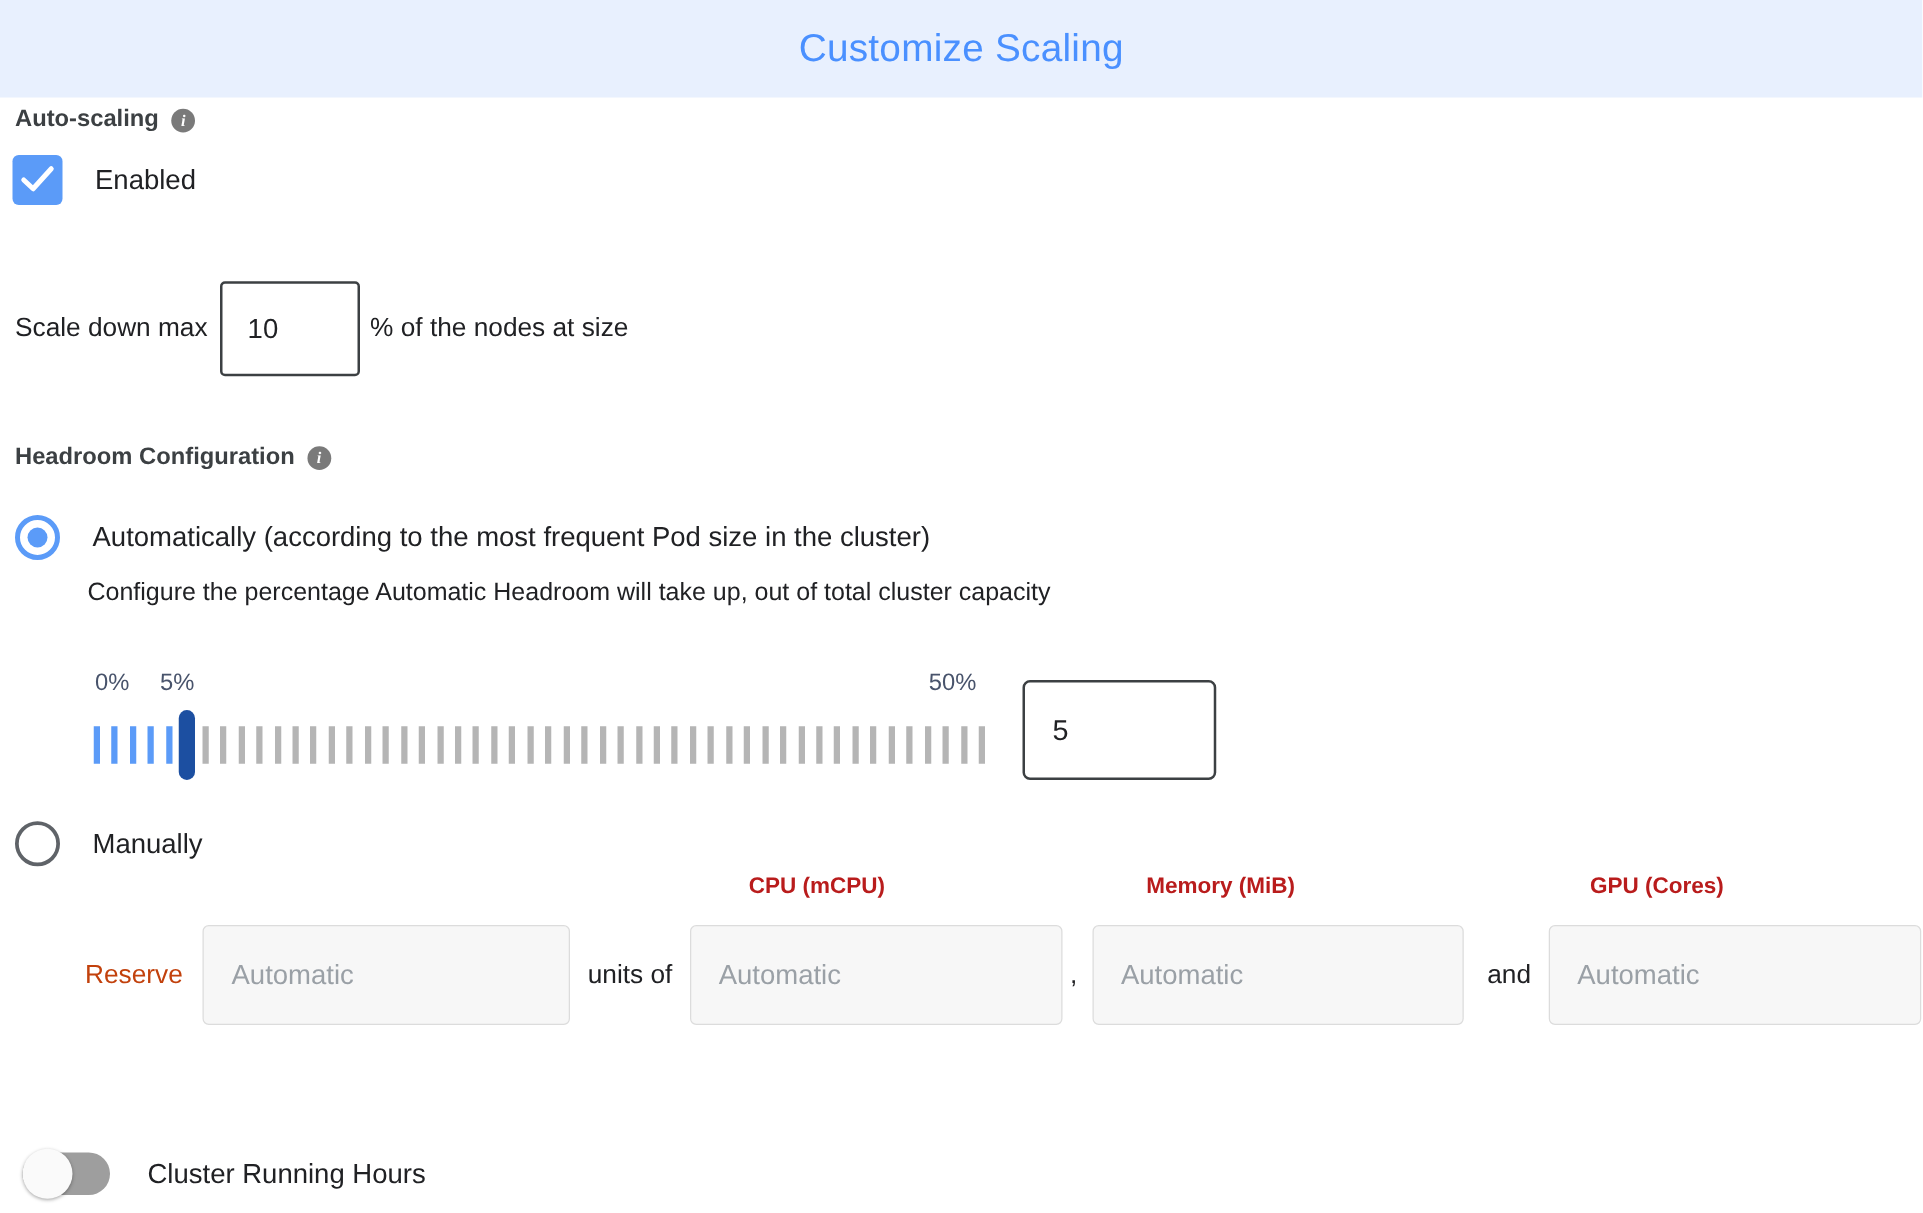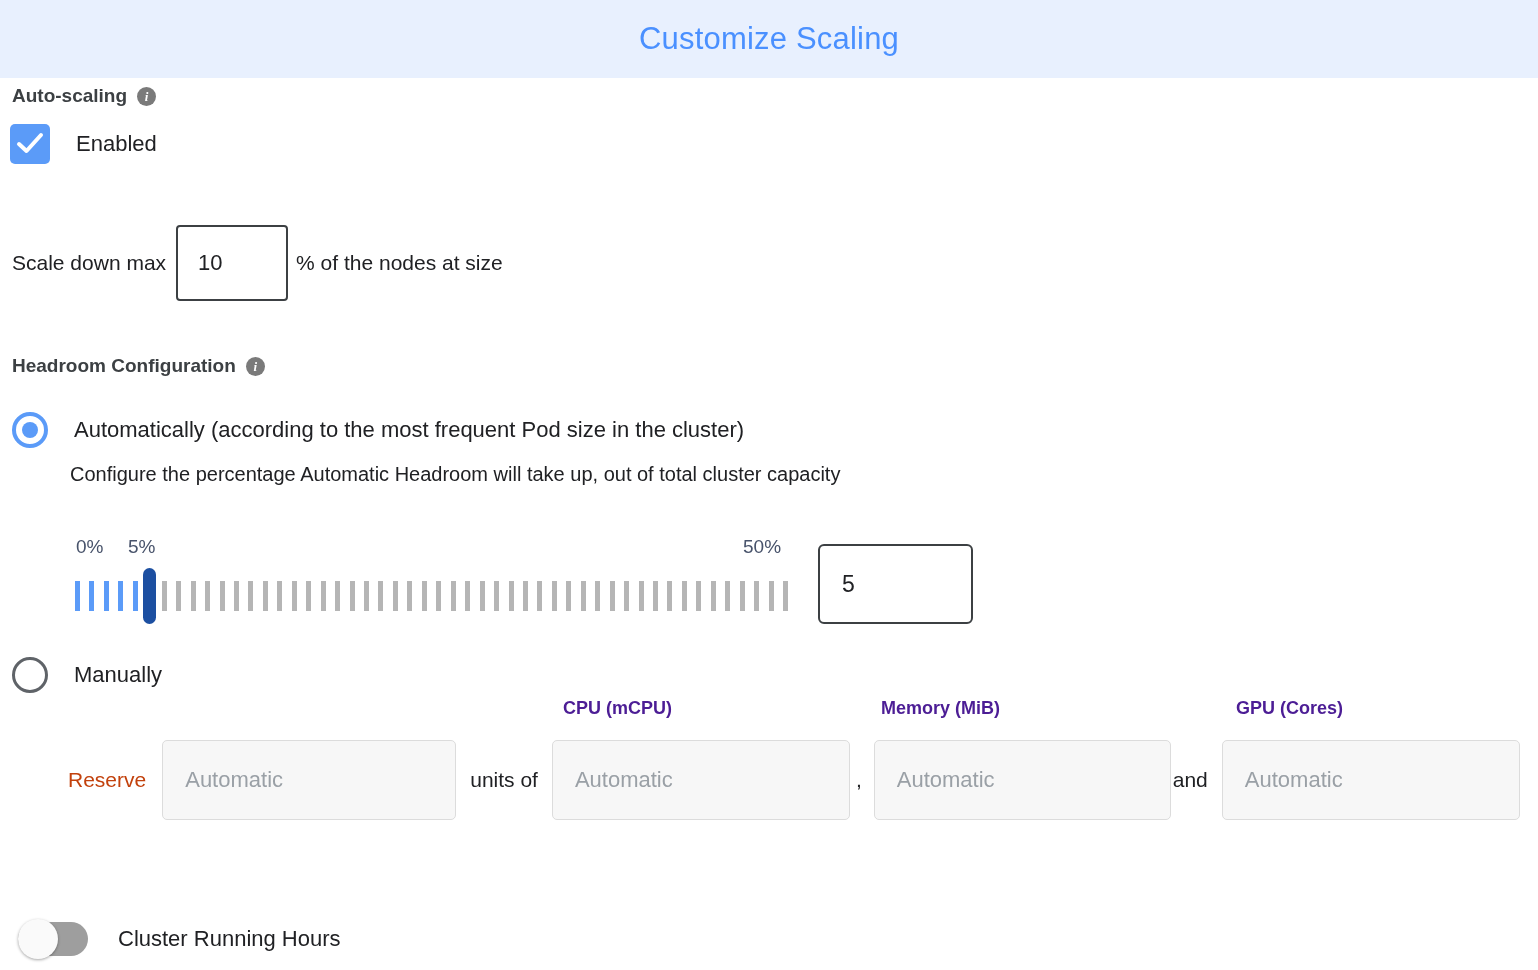--- a/index.html
+++ b/index.html
@@ -244,21 +244,22 @@
     position: absolute;
     top: 698px;
     left: 0;
     width: 100%;
     height: 26px;
   }
   .reserve-headers span {
     position: absolute;
     font-size: 18px;
     font-weight: bold;
-    color: #4c1d95;
+    color: #b91c1c;
+    margin-left: 36px;
   }
   #hdr-cpu { left: 563px; }
   #hdr-mem { left: 881px; }
   #hdr-gpu { left: 1236px; }
 
   .reserve-row {
     position: absolute;
     left: 68px;
     top: 740px;
     display: flex;
@@ -279,21 +280,21 @@
     padding-left: 22px;
     font-size: 22px;
     color: #9aa0a6;
     cursor: text;
   }
   #reserve-units-input { width: 294px; margin-left: 16px; }
   #reserve-cpu-input   { width: 298px; margin-left: 14px; }
   #reserve-mem-input   { width: 297px; margin-left: 12px; }
   #reserve-gpu-input   { width: 298px; margin-left: 14px; }
   .sep-comma { font-size: 21px; color: #202124; margin-left: 6px; }
-  .sep-and   { font-size: 21px; color: #202124; margin-left: 2px; }
+  .sep-and   { font-size: 21px; color: #202124; margin-left: 19px; }
   .sep-units { font-size: 21px; color: #202124; margin-left: 14px; }
 
   
   .toggle-row {
     position: absolute;
     left: 18px;
     top: 922px;
     display: flex;
     align-items: center;
     gap: 30px;

